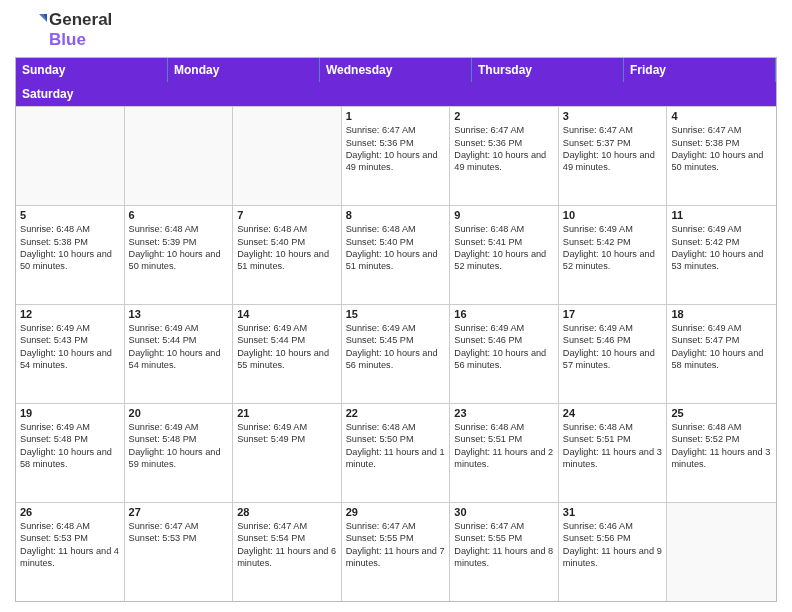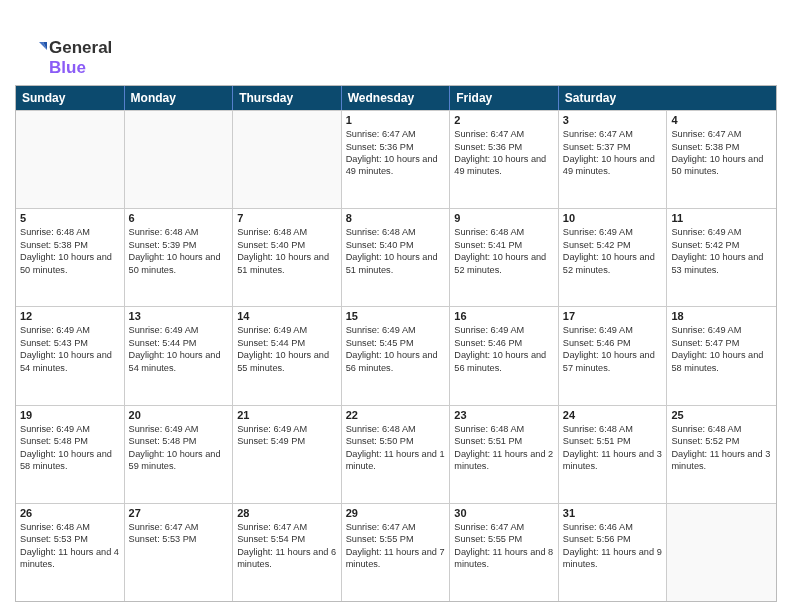--- a/index.html
+++ b/index.html
@@ -20,21 +20,20 @@
     .header {
       display: flex;
       justify-content: space-between;
       align-items: flex-start;
       margin-bottom: 8px;
     }
     .logo {
       display: flex;
       align-items: flex-end;
       gap: 4px;
-      margin-top: 28px;
     }
     .title-block {
       text-align: right;
     }
     .month-title {
       font-size: 32px;
       font-weight: normal;
       color: #222;
     }
     .location {
@@ -42,22 +41,22 @@
       color: #444;
     }
     .calendar {
       flex: 1;
       display: flex;
       flex-direction: column;
       border: 1px solid #bbb;
     }
     .cal-header {
       display: grid;
-      grid-template-columns: repeat(7, 1fr);
-      background: #0c4a6e;
+      grid-template-columns: repeat(5, 1fr);
+      background: #6d28d9;
     }
     .cal-header-cell {
       color: #fff;
       font-size: 12px;
       font-weight: bold;
       padding: 5px 6px;
       border-right: 1px solid #5580cc;
     }
     .cal-header-cell:last-child {
       border-right: none;
@@ -120,22 +119,22 @@
     <div class="title-block">
       <div class="month-title"></div>
       <div class="location"></div>
     </div>
   </div>
 
   <div class="calendar">
     <div class="cal-header">
     <div class="cal-header-cell">Sunday</div>
         <div class="cal-header-cell">Monday</div>
+        <div class="cal-header-cell">Wednesday</div>
         <div class="cal-header-cell">Thursday</div>
-        <div class="cal-header-cell">Wednesday</div>
         <div class="cal-header-cell">Friday</div>
         <div class="cal-header-cell">Saturday</div>
       </div>
     <div class="cal-body">
     <div class="cal-row">
           <div class="cal-cell empty"></div>
           <div class="cal-cell empty"></div>
           <div class="cal-cell empty"></div>
           <div class="cal-cell">
         <div class="day-num">1</div>

